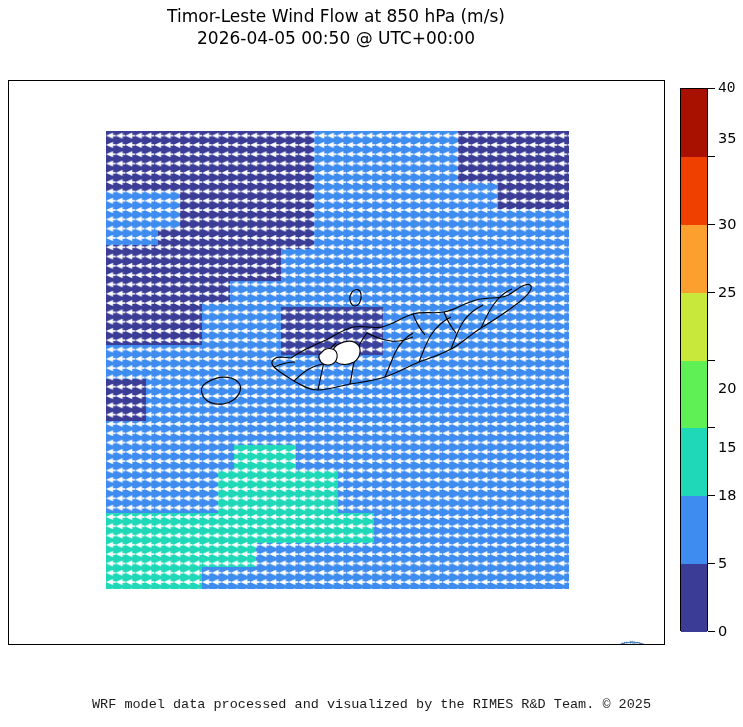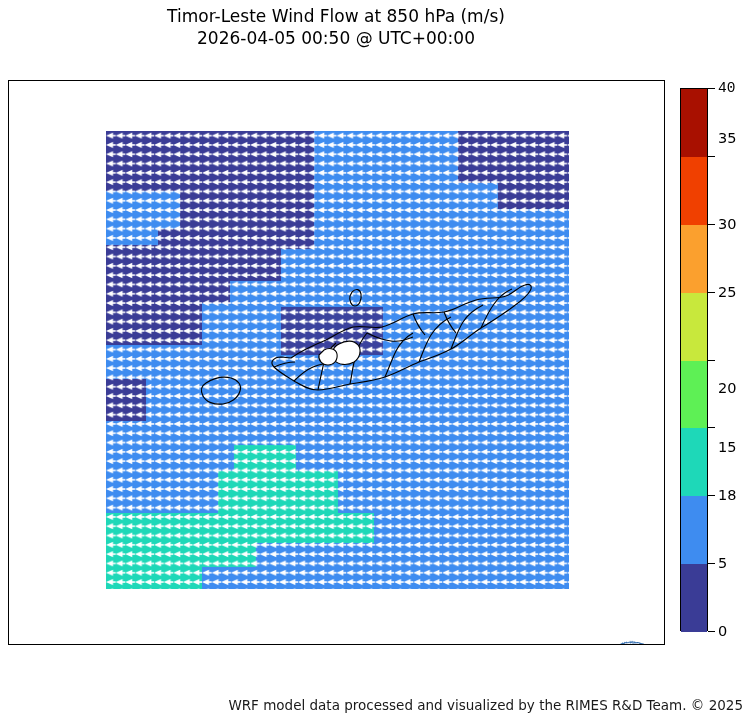--- a/index.html
+++ b/index.html
@@ -57,22 +57,22 @@
   .cb-label{
     position:absolute;left:38px;font-size:14.5px;color:#000;
     transform:translateY(-50%);white-space:nowrap;
   }
   
   #rimes-logo{
     position:absolute;left:587px;top:553px;width:72px;height:82px;
   }
   
   #footer{
-    position:absolute;left:0;top:697px;width:743px;text-align:right;
-    font-size:13.5px;color:#1a1a1a;white-space:nowrap;
+    position:absolute;left:0;top:697px;width:743px;text-align:center;
+    font-size:13.5px;color:#1a1a1a;white-space:nowrap;font-family:Liberation Mono, monospace;
   }
 </style>
 </head>
 <body>
 
 <div id="title-block">
   <div class="tline">Timor-Leste Wind Flow at 850 hPa (m/s)</div>
   <div class="tline">2026-04-05 00:50 @ UTC+00:00</div>
 </div>
 

